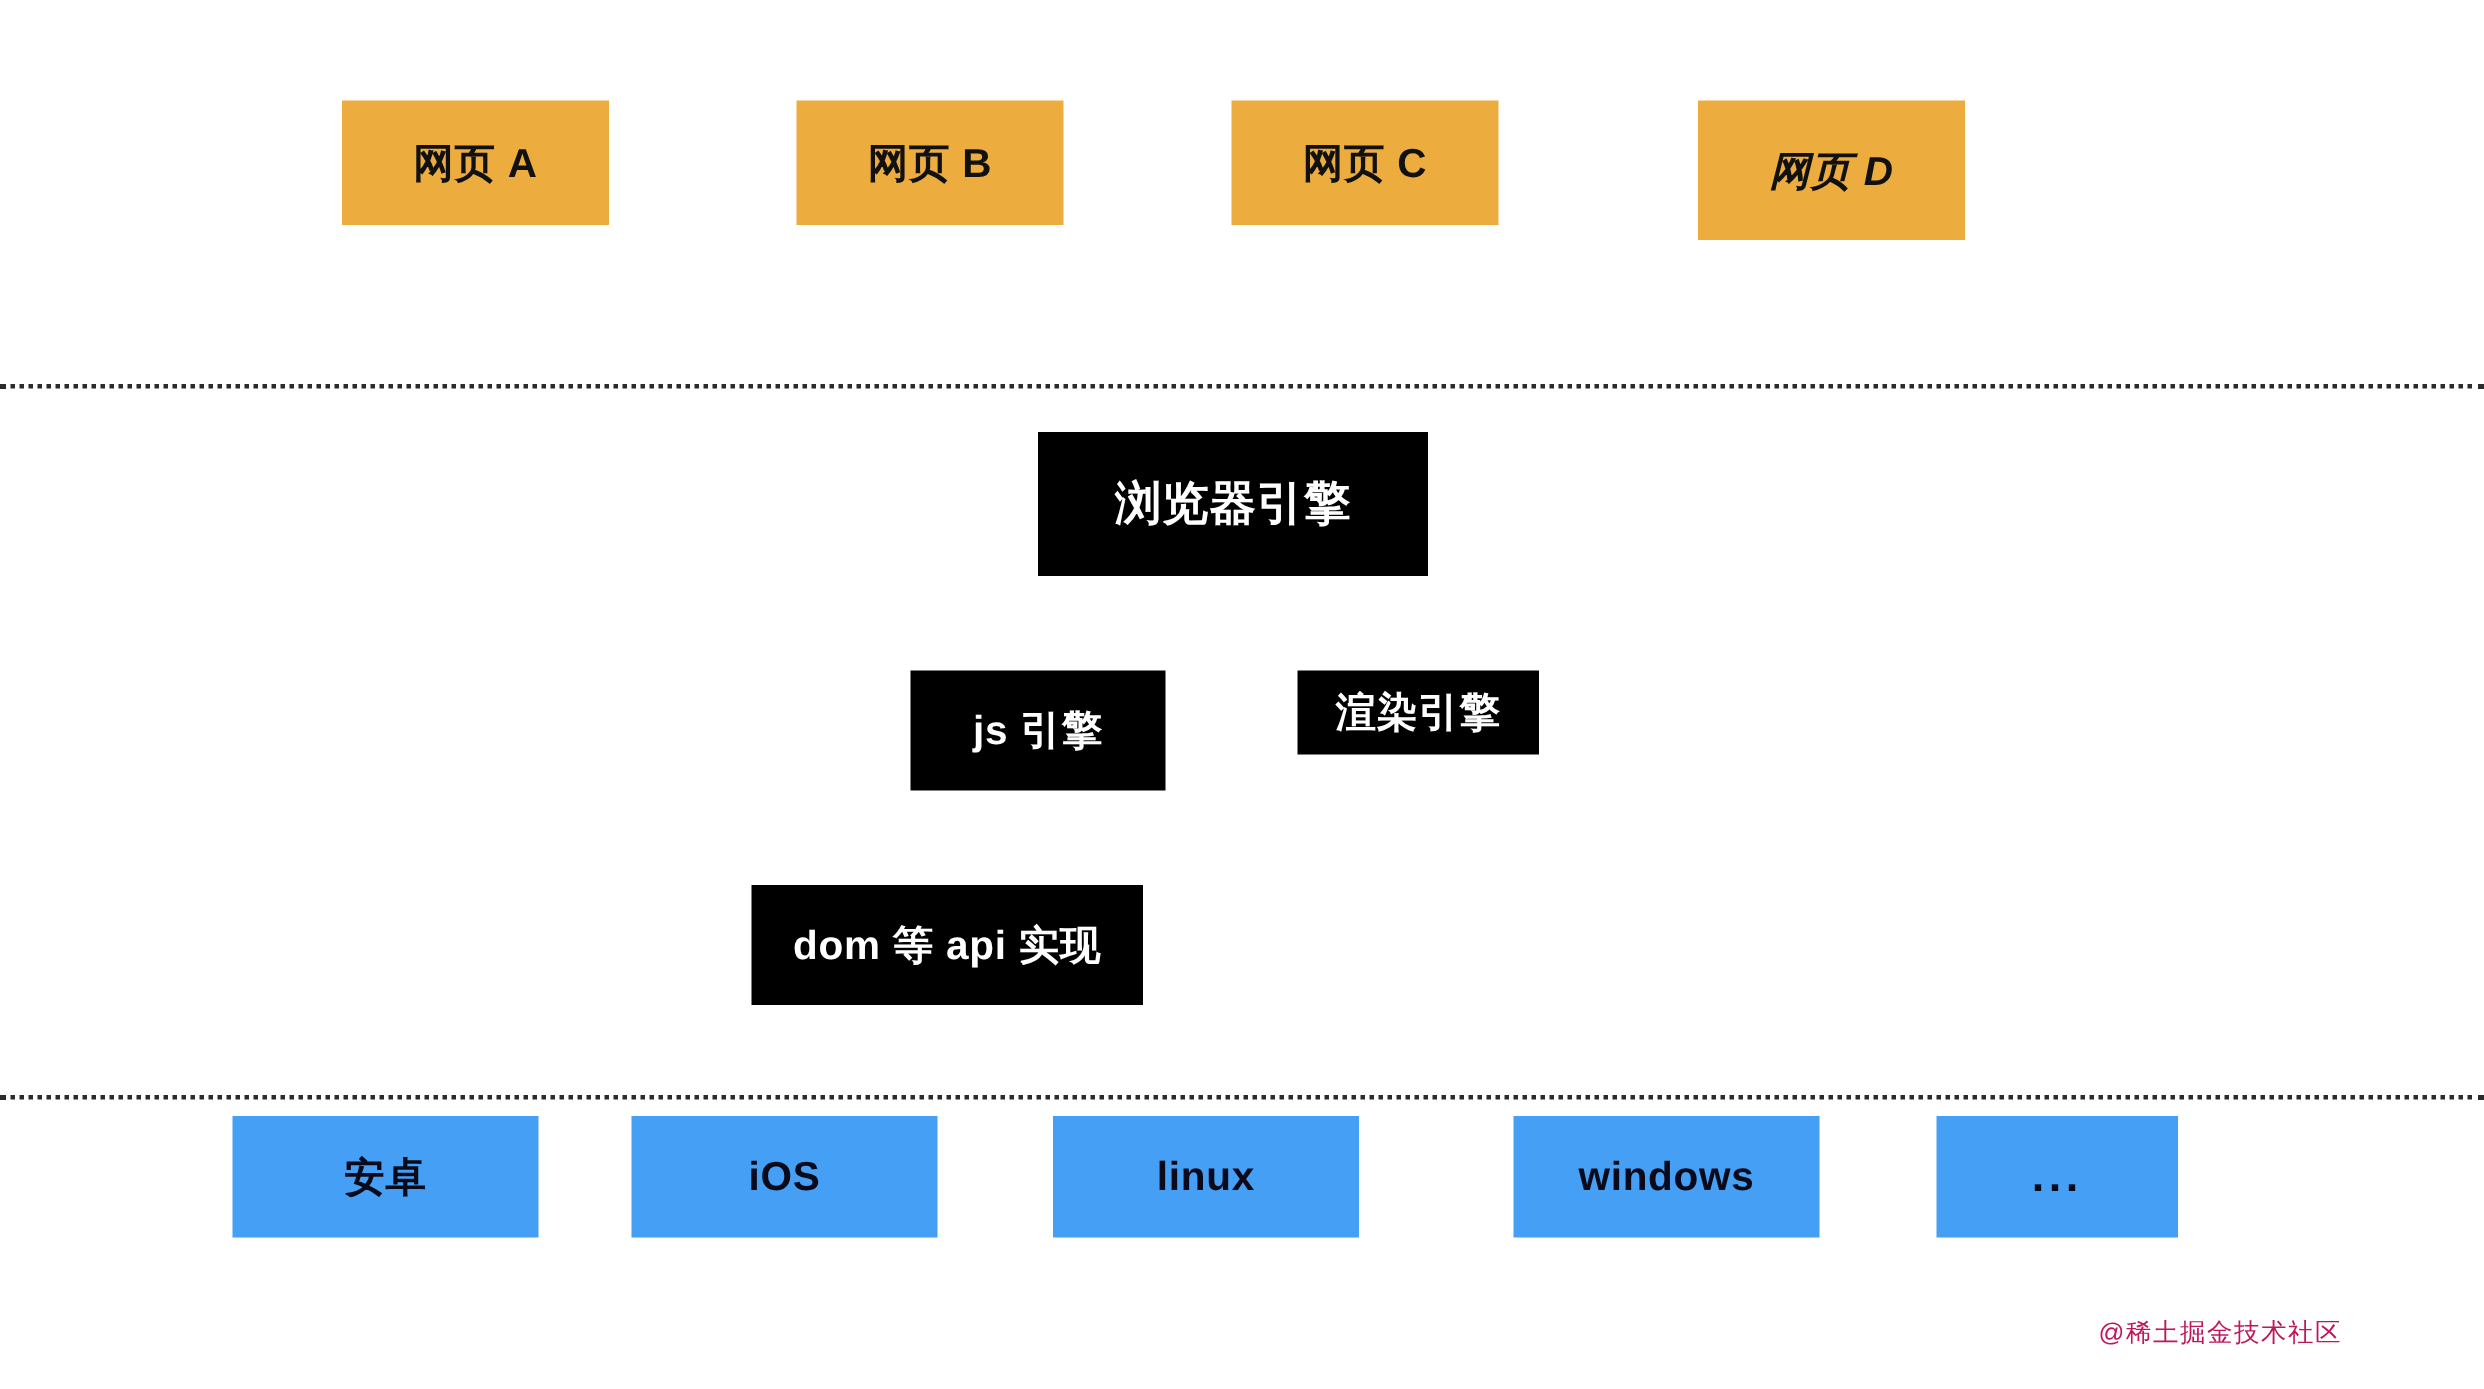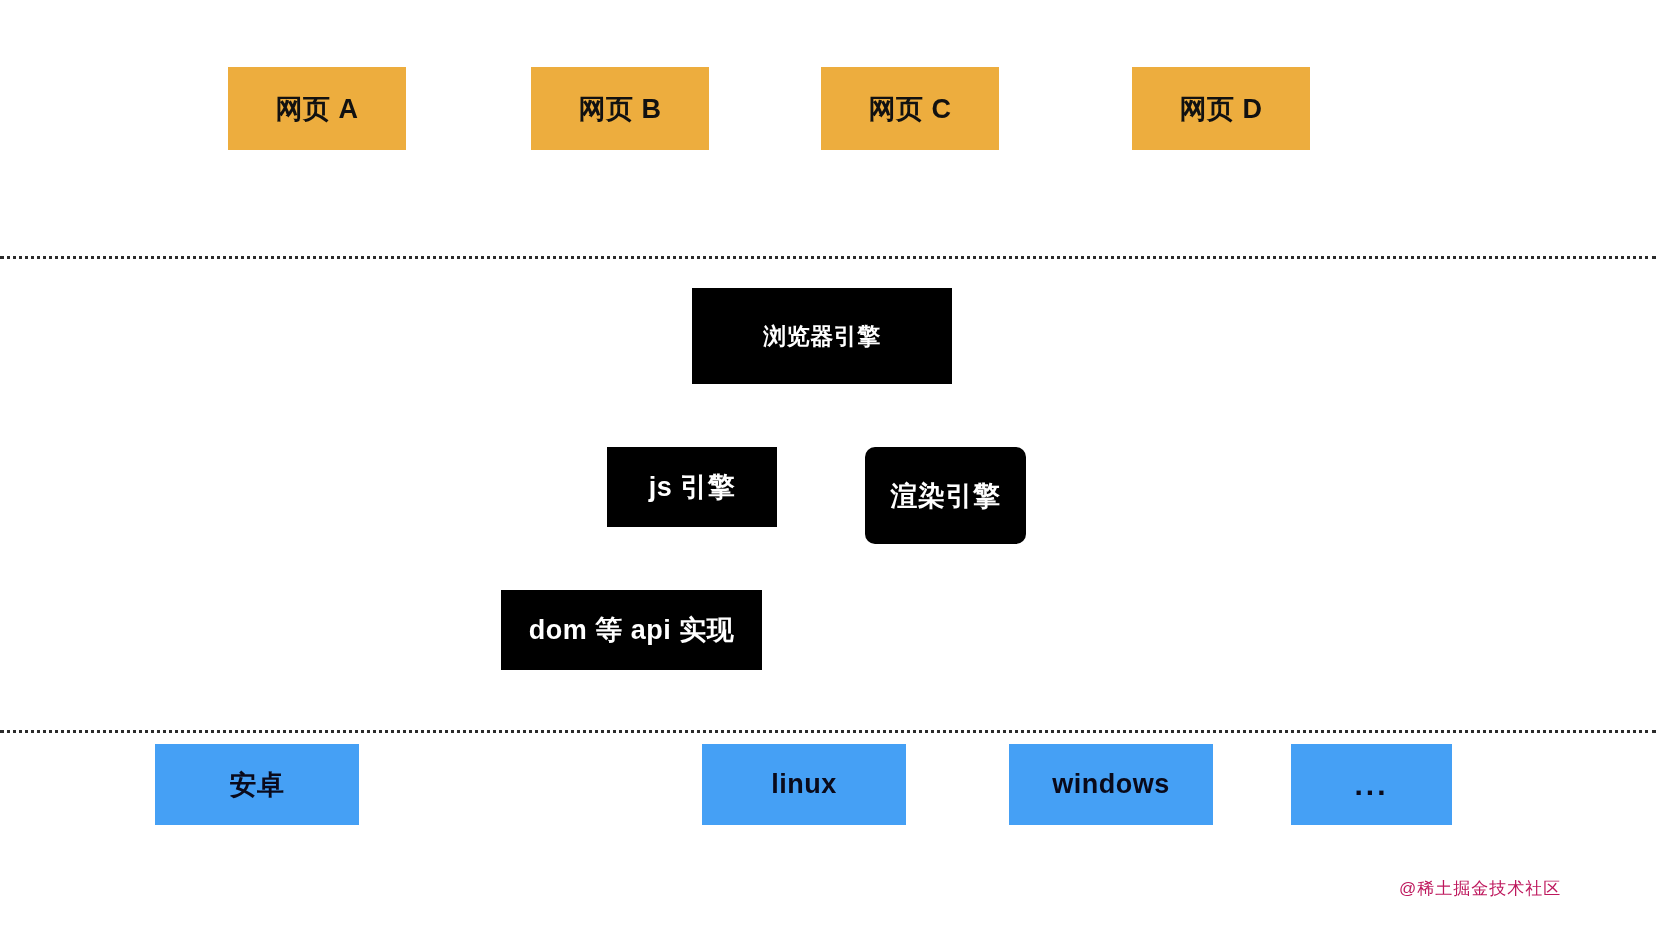--- a/index.html
+++ b/index.html
@@ -32,21 +32,21 @@
     color: #111111;
     font-size: 27px;
     font-weight: 700;
     margin-left: 29px;
   }
   .box-engine {
     background: #000000;
     color: #ffffff;
     font-weight: 700;
   }
-  .engine-lvl1 { font-size: 23px; }
+  .engine-lvl1 { font-size: 31px; }
   .engine-lvl2 { font-size: 27px; }
   .engine-lvl3 { font-size: 27px; }
   .box-os {
     background: #45A0F5;
     color: #0a0a1a;
     font-size: 27px;
     font-weight: 700;
   }
   .box-os.dots {
     font-size: 30px;
@@ -70,33 +70,34 @@
   }
 </style>
 </head>
 <body>
 
 <div id="canvas" style="background: rgb(255, 255, 255);">
 
   <div class="box box-page" style="left: 199px; top: 67px; width: 178px; height: 83px; background: rgb(237, 173, 62);">网页 A</div>
   <div class="box box-page" style="left: 502px; top: 67px; width: 178px; height: 83px; background: rgb(237, 173, 62);">网页 B</div>
   <div class="box box-page" style="left: 792px; top: 67px; width: 178px; height: 83px; background: rgb(237, 173, 62);">网页 C</div>
-  <div class="box box-page" style="left: 1103px; top: 67px; width: 178px; height: 83px; background: rgb(237, 173, 62);">网页 D</div>
+  <div class="box box-page" style="left: 1103px; top: 67px; width: 178px; height: 93px; background: rgb(237, 173, 62); font-style: italic;">网页 D</div>
 
   <div class="divider" style="top: 256px; border-top-color: rgb(43, 43, 43);"></div>
 
   <div class="box box-engine engine-lvl1" style="left: 692px; top: 288px; width: 260px; height: 96px; background: rgb(0, 0, 0);">浏览器引擎</div>
 
   <div class="box box-engine engine-lvl2" style="left: 607px; top: 447px; width: 170px; height: 80px; background: rgb(0, 0, 0);">js 引擎</div>
-  <div class="box box-engine engine-lvl2" style="left: 865px; top: 447px; width: 161px; height: 97px; background: rgb(0, 0, 0); border-radius: 10px;">渲染引擎</div>
+  <div class="box box-engine engine-lvl2" style="left: 865px; top: 447px; width: 161px; height: 56px; background: rgb(0, 0, 0);">渲染引擎</div>
 
   <div class="box box-engine engine-lvl3" style="left: 501px; top: 590px; width: 261px; height: 80px; background: rgb(0, 0, 0);">dom 等 api 实现</div>
 
   <div class="divider" style="top: 730px; border-top-color: rgb(43, 43, 43);"></div>
 
   <div class="box box-os" style="left: 155px; top: 744px; width: 204px; height: 81px; background: rgb(69, 160, 245);">安卓</div>
+  <div class="box box-os" style="left: 421px; top: 744px; width: 204px; height: 81px; background: rgb(69, 160, 245);">iOS</div>
   <div class="box box-os" style="left: 702px; top: 744px; width: 204px; height: 81px; background: rgb(69, 160, 245);">linux</div>
   <div class="box box-os" style="left: 1009px; top: 744px; width: 204px; height: 81px; background: rgb(69, 160, 245);">windows</div>
   <div class="box box-os dots" style="left: 1291px; top: 744px; width: 161px; height: 81px; background: rgb(69, 160, 245);">...</div>
 
   <div class="watermark" style="left: 1399px; top: 877px; color: #be185d;">@稀土掘金技术社区</div>
 
 </div>
 
 </body></html>

